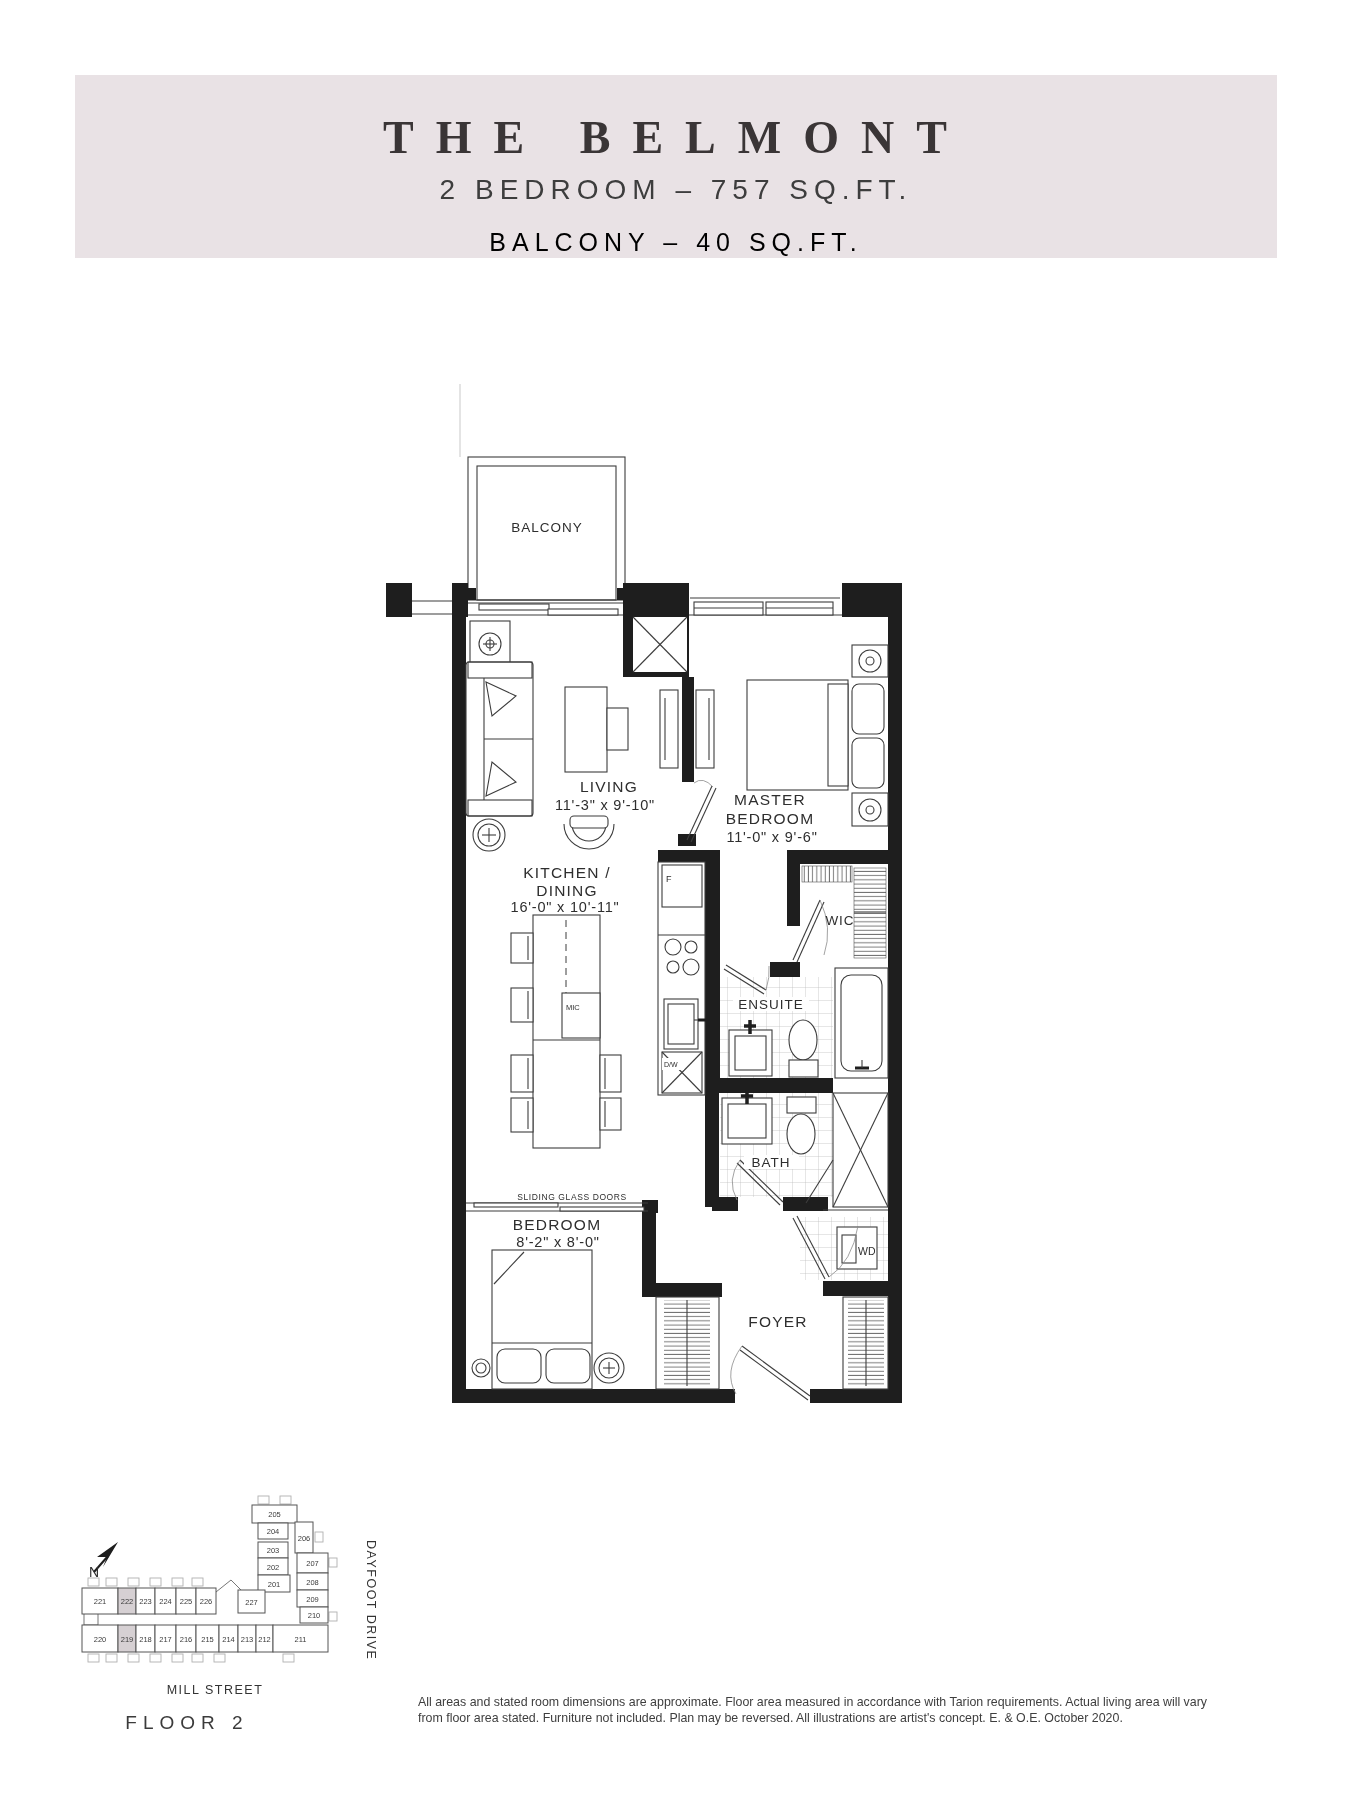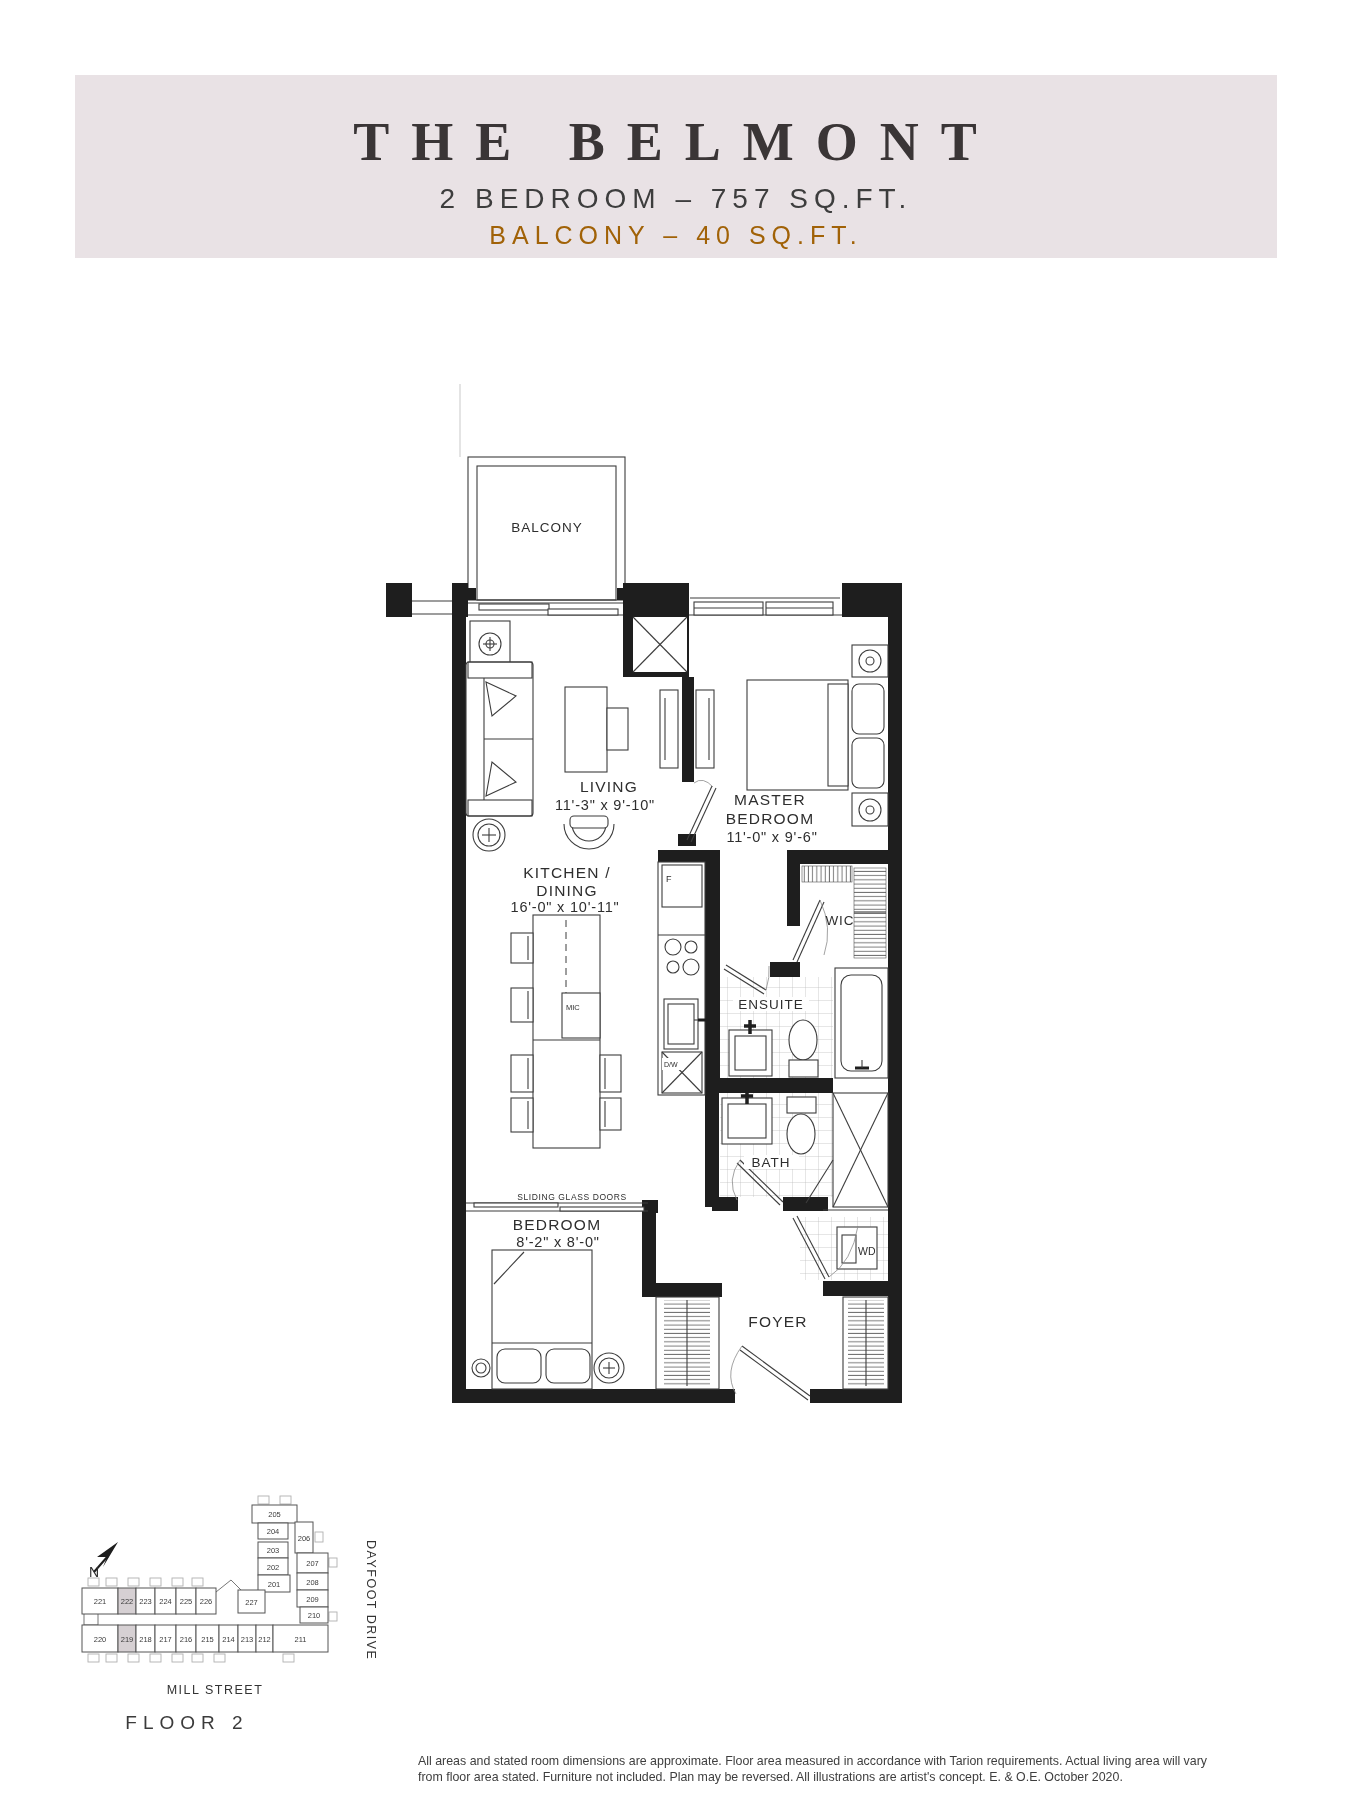--- a/index.html
+++ b/index.html
@@ -1,23 +1,23 @@
 <!DOCTYPE html>
 <html><head>
 <meta charset="utf-8">
 <style>
   html,body{margin:0;padding:0;background:#ffffff;}
   body{position:relative;width:1353px;height:1800px;font-family:"Liberation Sans",sans-serif;overflow:hidden;}
   .header-band{position:absolute;left:75px;top:75px;width:1202px;height:183px;background:#e9e2e5;text-align:center;}
-  .header-title{margin-top:36px;font-family:"Liberation Serif","DejaVu Serif",serif;font-weight:700;font-size:54px;letter-spacing:22px;color:#3a3536;}
+  .header-title{margin-top:36px;font-family:"Liberation Serif","DejaVu Serif",serif;font-weight:700;font-size:46px;letter-spacing:22px;color:#3a3536;}
   .header-sub{font-size:28px;letter-spacing:6px;color:#3d3d3d;margin-top:10px;}
-  .header-sub2{font-size:25px;letter-spacing:6px;color:#a16207;margin-top:6px;}
+  .header-sub2{font-size:25px;letter-spacing:6px;color:#000000;margin-top:22px;}
   .plan-svg{position:absolute;left:380px;top:380px;}
   .keyplan-svg{position:absolute;left:60px;top:1480px;}
-  .disclaimer{position:absolute;left:418px;top:1753px;width:884px;font-size:12.4px;line-height:16.4px;color:#3e3e3e;}
+  .disclaimer{position:absolute;left:418px;top:1694px;width:884px;font-size:12.4px;line-height:16.4px;color:#3e3e3e;}
   svg text{font-family:"Liberation Sans",sans-serif;fill:#2e2e2e;}
   .room-label{font-size:15.5px;letter-spacing:1.2px;}
   .room-dim{font-size:14.5px;letter-spacing:0.8px;}
   .small-label{font-size:13.5px;letter-spacing:1px;}
   .tiny-label{font-size:8.5px;letter-spacing:0.6px;}
   .appl-label{font-size:9px;}
   .kp-num{font-size:7.5px;fill:#3a3a3a;}
   .kp-street{font-size:12.5px;letter-spacing:1.5px;fill:#333;}
   .kp-floor{font-size:19px;letter-spacing:6px;fill:#3b3b3b;}
   .wall{fill:#1e1e1e;stroke:none;}

